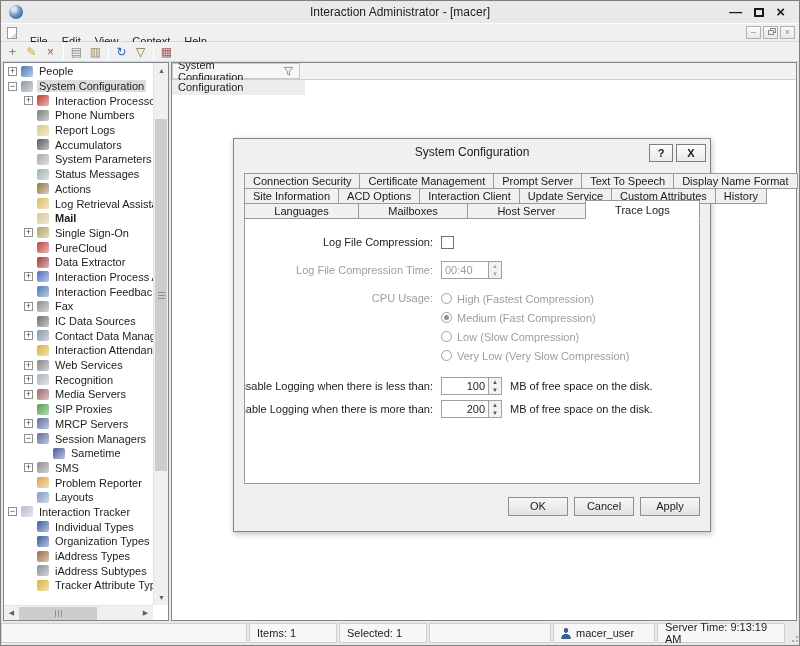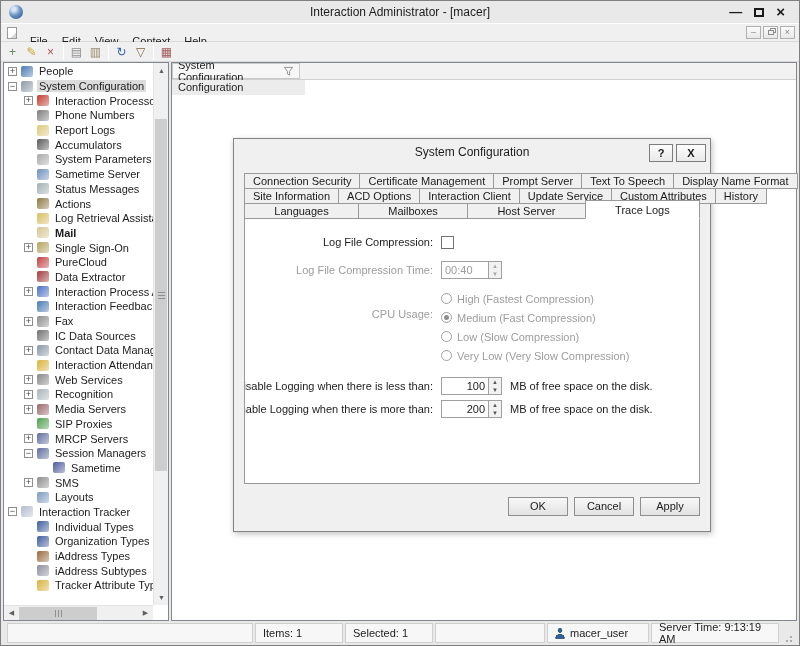--- a/index.html
+++ b/index.html
@@ -54,21 +54,21 @@
   .h-track { flex:1 1 auto; }
 
   .main-panel { flex:1 1 auto; margin-left:2px; border:1px solid #828790; background:#fff; overflow:hidden; }
   .col-header-band { height:17px; background:#f2f2f2; border-bottom:1px solid #d0d0d0; display:flex; }
   .col-header-cell { width:128px; border:1px solid #c8c8c8; background:#f7f7f7; display:flex; align-items:center; font-size:11px; color:#1c1c1c; padding:0 5px; }
   .col-header-cell span { flex:1; }
   .list-row { height:15px; display:flex; align-items:center; }
   .list-row .cell { width:133px; background:#ececec; font-size:11px; color:#1c1c1c; padding:0 6px; height:100%; line-height:15px; }
 
   
-  .statusbar { height:20px; flex:0 0 auto; margin:2px 6px; display:flex; gap:2px; font-size:11px; color:#1c1c1c; }
+  .statusbar { height:20px; flex:0 0 auto; margin:2px 0; display:flex; gap:2px; font-size:11px; color:#1c1c1c; }
   .sb-sec { border:1px solid #cfcfcf; background:#f7f7f7; display:flex; align-items:center; padding:0 7px; }
   .sb-1 { width:246px; } .sb-2 { width:88px; } .sb-3 { width:88px; } .sb-4 { flex:1 1 auto; }
   .sb-5 { width:102px; } .sb-6 { width:128px; }
   .user-icon { width:10px; height:11px; margin-right:5px;
      background: radial-gradient(circle at 50% 22%, #35608f 0 2.2px, transparent 2.6px),
                  radial-gradient(ellipse 5px 4px at 50% 88%, #35608f 0 90%, transparent 95%); }
   .grip { width:10px; align-self:flex-end; height:10px; margin-left:2px;
      background: radial-gradient(circle at 8px 8px, #ababab 1px, transparent 1.5px),
                  radial-gradient(circle at 8px 4px, #ababab 1px, transparent 1.5px),
                  radial-gradient(circle at 4px 8px, #ababab 1px, transparent 1.5px); }
@@ -211,25 +211,20 @@
             <span class="tree-icon" style="background: linear-gradient(135deg, rgb(90, 90, 90), rgb(255, 255, 255) 160%);"></span>
             <span class="tree-label">Accumulators</span>
           </div>
           <div class="tree-row" style="padding-left: 20px;">
             <span class="expander-empty"></span>
             <span class="tree-icon" style="background: linear-gradient(135deg, rgb(169, 169, 169), rgb(255, 255, 255) 160%);"></span>
             <span class="tree-label">System Parameters</span>
           </div>
           <div class="tree-row" style="padding-left: 20px;">
             <span class="expander-empty"></span>
-            <span class="tree-icon" style="background: linear-gradient(135deg, rgb(111, 143, 191), rgb(255, 255, 255) 160%);"></span>
-            <span class="tree-label">Sametime Server</span>
-          </div>
-          <div class="tree-row" style="padding-left: 20px;">
-            <span class="expander-empty"></span>
             <span class="tree-icon" style="background: linear-gradient(135deg, rgb(159, 176, 181), rgb(255, 255, 255) 160%);"></span>
             <span class="tree-label">Status Messages</span>
           </div>
           <div class="tree-row" style="padding-left: 20px;">
             <span class="expander-empty"></span>
             <span class="tree-icon" style="background: linear-gradient(135deg, rgb(143, 122, 69), rgb(255, 255, 255) 160%);"></span>
             <span class="tree-label">Actions</span>
           </div>
           <div class="tree-row" style="padding-left: 20px;">
             <span class="expander-empty"></span>
@@ -318,20 +313,25 @@
           </div>
           <div class="tree-row" style="padding-left: 36px;">
             <span class="expander-empty"></span>
             <span class="tree-icon" style="background: linear-gradient(135deg, rgb(76, 92, 156), rgb(255, 255, 255) 160%);"></span>
             <span class="tree-label">Sametime</span>
           </div>
           <div class="tree-row" style="padding-left: 20px;">
             <span class="expander">+</span>
             <span class="tree-icon" style="background: linear-gradient(135deg, rgb(141, 141, 141), rgb(255, 255, 255) 160%);"></span>
             <span class="tree-label">SMS</span>
+          </div>
+          <div class="tree-row" style="padding-left: 20px;">
+            <span class="expander-empty"></span>
+            <span class="tree-icon" style="background: linear-gradient(135deg, rgb(224, 162, 74), rgb(255, 255, 255) 160%);"></span>
+            <span class="tree-label">Problem Reporter</span>
           </div>
           <div class="tree-row" style="padding-left: 20px;">
             <span class="expander-empty"></span>
             <span class="tree-icon" style="background: linear-gradient(135deg, rgb(125, 156, 192), rgb(255, 255, 255) 160%);"></span>
             <span class="tree-label">Layouts</span>
           </div>
           <div class="tree-row" style="padding-left: 4px;">
             <span class="expander">−</span>
             <span class="tree-icon" style="background: linear-gradient(135deg, rgb(181, 189, 208), rgb(255, 255, 255) 160%);"></span>
             <span class="tree-label">Interaction Tracker</span>
@@ -453,21 +453,21 @@
         <div class="flabel dis">Log File Compression Time:</div>
         <div class="fctrl">
           <span class="numbox dis" style="width:48px;">00:40</span>
           <span class="spin dis">
               <span>▲</span>
               <span>▼</span>
             </span>
         </div>
       </div>
       <div class="frow" style="align-items:flex-start; margin-top:6px;">
-        <div class="flabel dis" style="margin-top:19px;">CPU Usage:</div>
+        <div class="flabel dis" style="margin-top:3px;">CPU Usage:</div>
         <div class="fctrl" style="flex-direction:column; align-items:flex-start;" id="cpu-options">
             <div class="radio-line">
               <span class="radio"></span>
               <span class="radio-label">High (Fastest Compression)</span>
             </div>
             <div class="radio-line">
               <span class="radio checked">
                 <span class="dot"></span>
               </span>
               <span class="radio-label">Medium (Fast Compression)</span>

